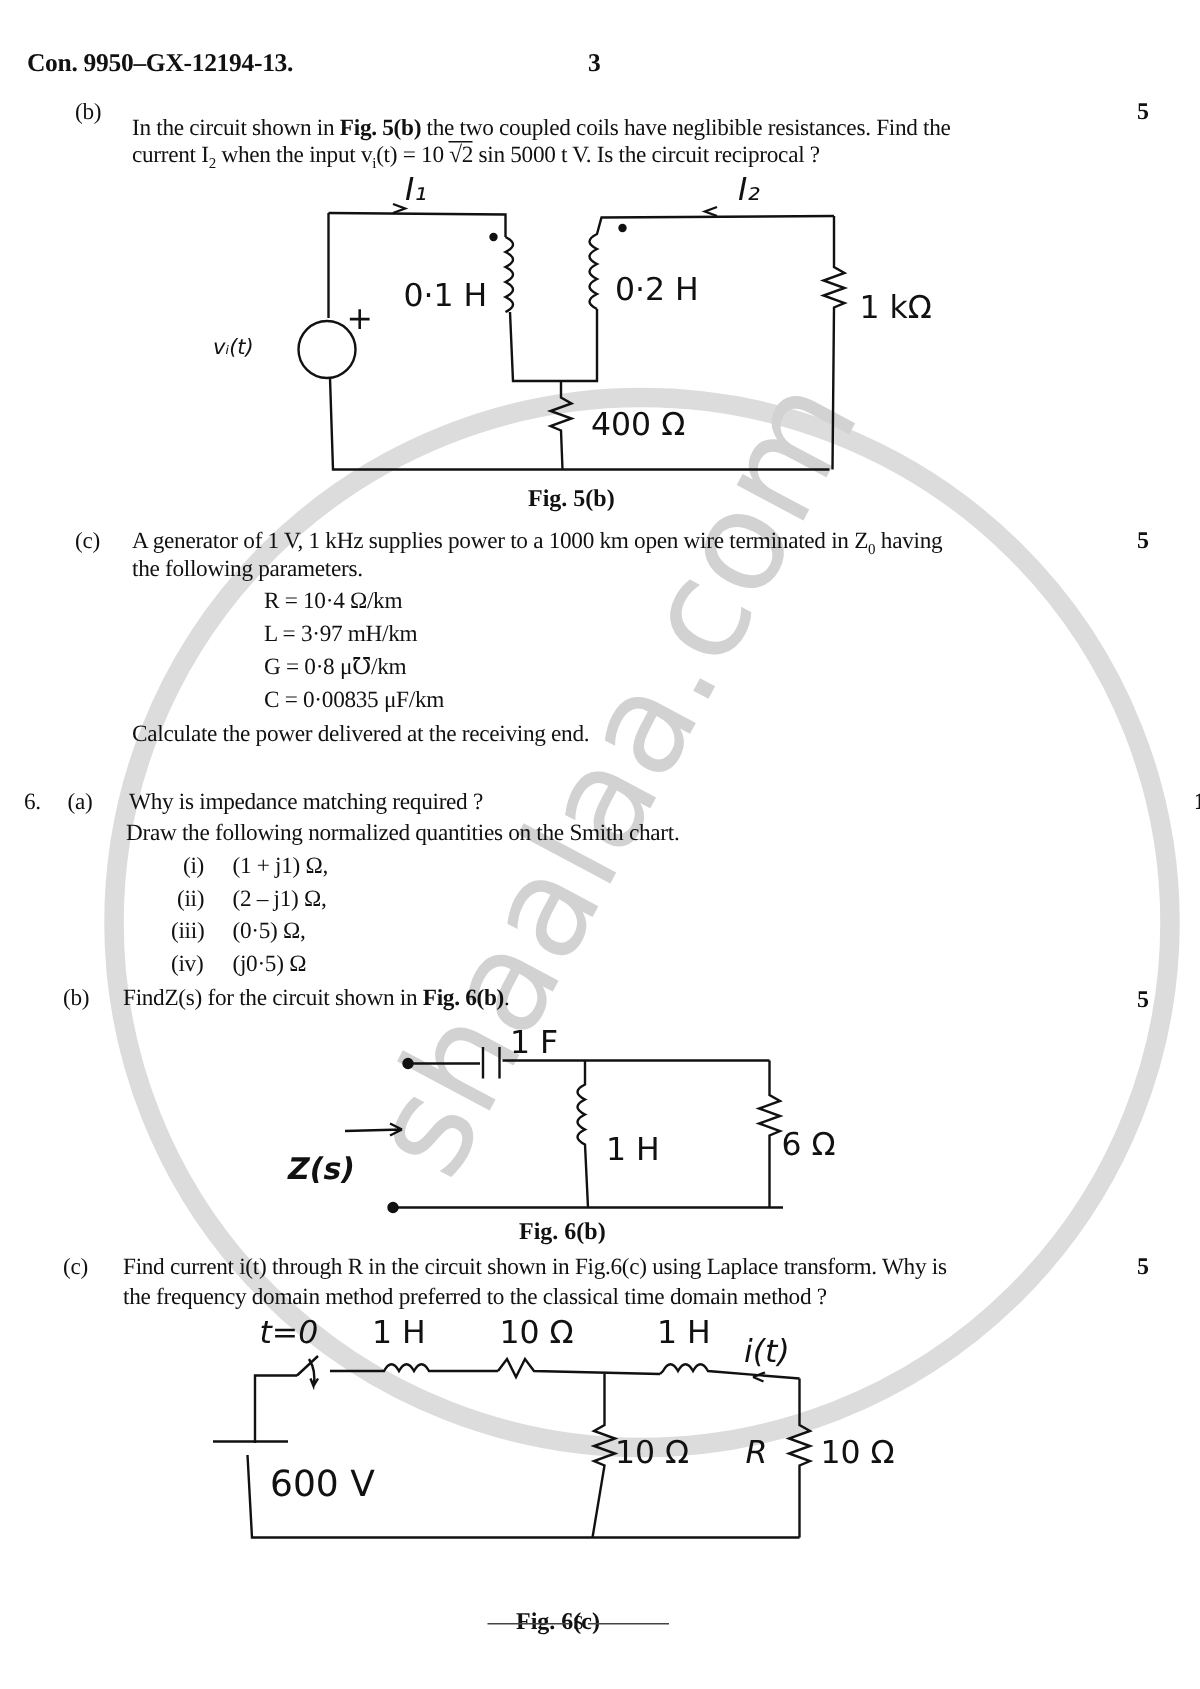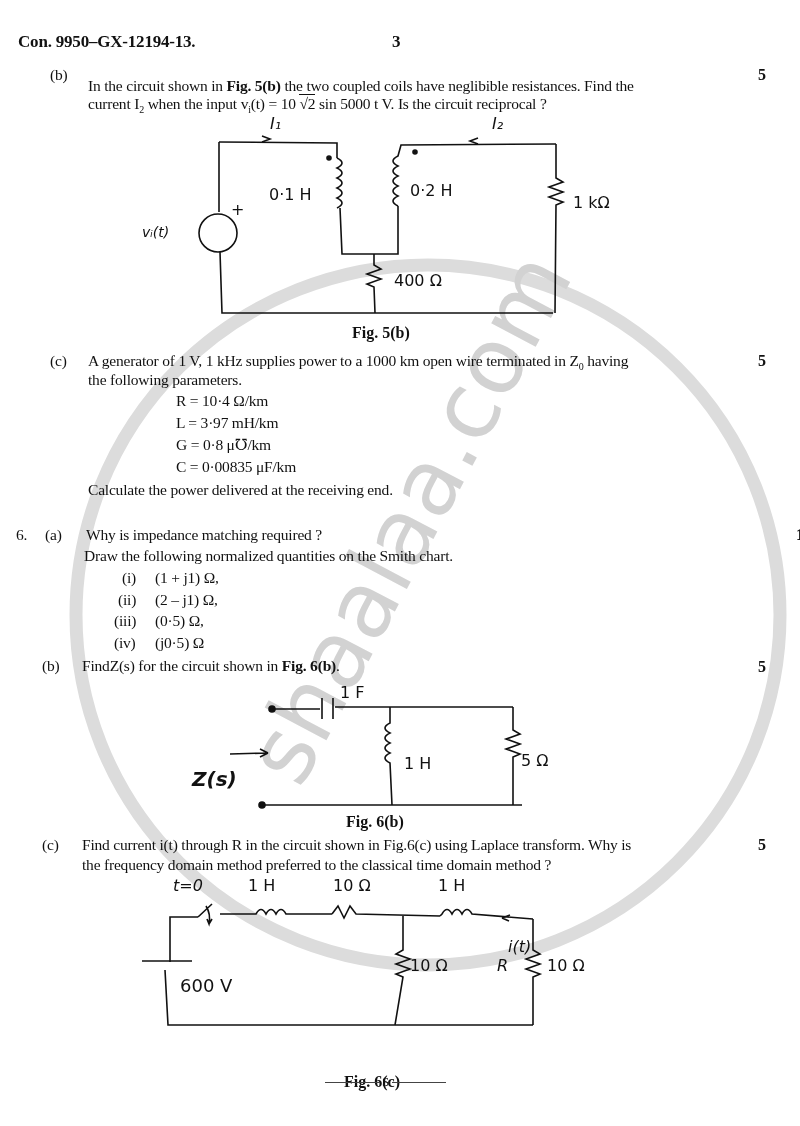--- a/index.html
+++ b/index.html
@@ -2,21 +2,21 @@
 <html><head>
 <meta charset="utf-8">
 <style>
   html, body { margin: 0; padding: 0; background: #ffffff; }
   body { width: 800px; height: 1126px; position: relative; overflow: hidden;
          font-family: "Liberation Serif", "DejaVu Serif", serif; color: #111; }
   .t { position: absolute; font-size: 15.5px; line-height: 20px; white-space: nowrap; letter-spacing: -0.2px; }
   .b { font-weight: bold; }
   .marks { position: absolute; left: 758px; font-weight: bold; font-size: 16px; }
   .figcap { position: absolute; font-weight: bold; font-size: 16px; }
-  .hand { font-family: "DejaVu Sans", sans-serif; font-size: 16px; position: absolute; white-space: nowrap; }
+  .hand { font-family: "DejaVu Sans", sans-serif; font-size: 21px; position: absolute; white-space: nowrap; }
   svg { position: absolute; left: 0; top: 0; overflow: visible; }
   .watermark { position: absolute; left: 0; top: 0; width: 800px; height: 1126px; pointer-events: none; }
   .wm-text { font-family: "DejaVu Sans", sans-serif; font-size: 92px; fill: #d2d2d2; }
   .sub { font-size: 10px; vertical-align: -4px; }
   .sep { position: absolute; top: 1082px; height: 1px; background: #444; }
 </style>
 </head>
 <body>
 
 <svg class="watermark" width="800" height="1126">
@@ -104,21 +104,21 @@
   <path d="M322 698 L322 719 M333 698 L333 719"></path>
   <path d="M335 707 L513 707"></path>
   <path d="M390 707 L390 723 q-10 5 0 10 q-10 5 0 10 q-10 5 0 10 q-10 5 0 10 L392 805"></path>
   <path d="M513 707 L513 730 l7 4 l-14 5 l14 5 l-14 5 l14 5 l-7 3 L513 805"></path>
   <circle cx="262" cy="805" r="3" fill="#111"></circle>
   <path d="M262 805 L522 805"></path>
   <path d="M230 754 L268 753 M268 753 l-8 -4 M268 753 l-8 4"></path>
 </svg>
 <div class="hand" style="left:340px;top:683px;">1 F</div>
 <div class="hand" style="left:404px;top:754px;">1 H</div>
-<div class="hand" style="left:521px;top:751px;">5 Ω</div>
+<div class="hand" style="left:521px;top:751px;">6 Ω</div>
 <div class="hand" style="left:192px;top:767px;font-size:20px;font-weight:bold;font-style:italic;">Z(s)</div>
 <div class="figcap" style="left:346px;top:813px;">Fig. 6(b)</div>
 
 <div class="t" style="left:42px;top:835px;">(c)</div>
 <div class="t" style="left:82px;top:835px;">Find current i(t) through R in the circuit shown in Fig.6(c) using Laplace transform.  Why is</div>
 <div class="marks" style="top:836px;">5</div>
 <div class="t" style="left:82px;top:855px;">the frequency domain method preferred to the classical time domain method ?</div>
 
 <svg width="800" height="1126" fill="none" stroke="#111" stroke-width="1.6">
   <path d="M170 962 L170 917 L198 917"></path>
@@ -129,22 +129,22 @@
   <path d="M502 918 l8 -3 M502 918 l7 3"></path>
   <path d="M533 919 L533 950 l7 4 l-14 5 l14 5 l-14 5 l14 5 l-7 3 L533 1025"></path>
   <path d="M403 916 L403 950 l-7 4 l14 5 l-14 5 l14 5 l-14 5 l7 3 L395 1025"></path>
   <path d="M142 961 L192 961 M163 972 L163 972"></path>
   <path d="M165 970 L168 1025 L533 1025"></path>
 </svg>
 <div class="hand" style="left:173px;top:876px;font-style:italic;">t=0</div>
 <div class="hand" style="left:248px;top:876px;">1 H</div>
 <div class="hand" style="left:333px;top:876px;">10 Ω</div>
 <div class="hand" style="left:438px;top:876px;">1 H</div>
-<div class="hand" style="left:508px;top:889px;font-style:italic;margin-top:48px;">i(t)</div>
+<div class="hand" style="left:496px;top:889px;font-style:italic;">i(t)</div>
 <div class="hand" style="left:410px;top:956px;">10 Ω</div>
 <div class="hand" style="left:497px;top:956px;font-style:italic;">R</div>
 <div class="hand" style="left:547px;top:956px;">10 Ω</div>
-<div class="hand" style="left:180px;top:975px;font-size:18px;">600 V</div>
+<div class="hand" style="left:180px;top:975px;font-size:24px;">600 V</div>
 <div class="figcap" style="left:344px;top:1033px;margin-top:40px;">Fig. 6(c)</div>
 
 <div class="sep" style="left:325px;width:55px;"></div>
 <div class="t" style="left:382px;top:1072px;font-size:13px;">S</div>
 <div class="sep" style="left:392px;width:54px;"></div>
 
 </body></html>

